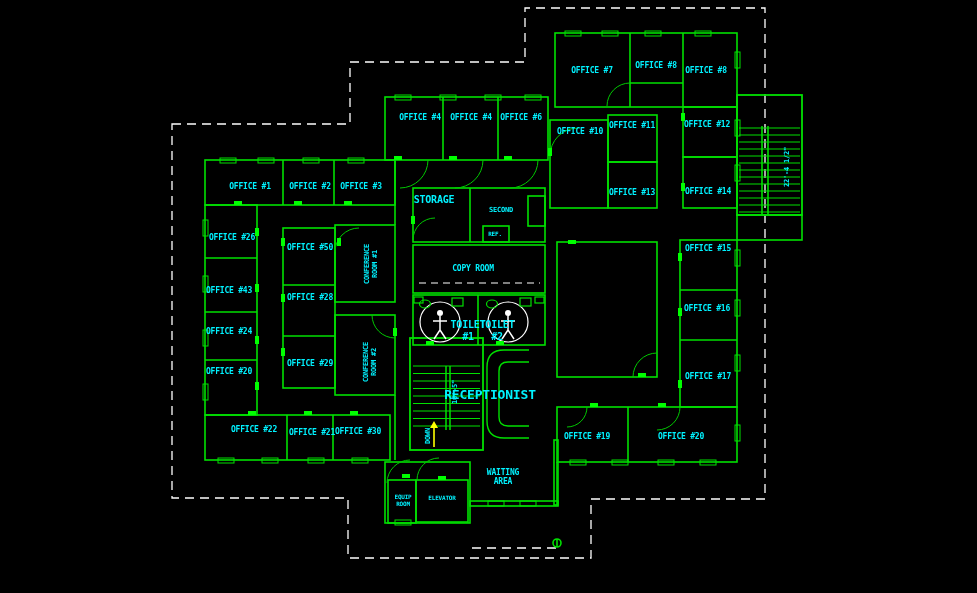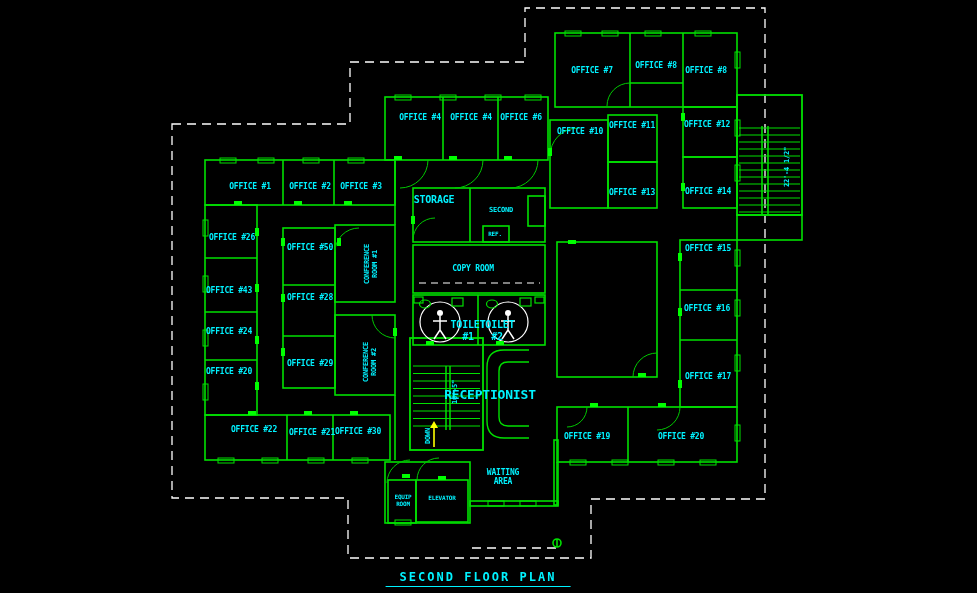--- a/index.html
+++ b/index.html
@@ -307,15 +307,14 @@
 <div class="lbl" style="left:503px;top:477px">WAITING
 AREA</div>
 <div class="lbl xs" style="left:442px;top:498px">ELEVATOR</div>
 <div class="lbl xs" style="left:403px;top:501px">EQUIP
 ROOM</div>
 
 <div class="lbl rot dim" style="left:428px;top:436px">DOWN</div>
 <div class="lbl rot dim" style="left:455px;top:392px">16'-5"</div>
 <div class="lbl rot dim" style="left:787px;top:167px">22'-4 1/2"</div>
 
-<div class="title" style="left:478px;top:570px">SECOND FLOOR PLAN</div>
 
 </div>
 
 </body></html>

